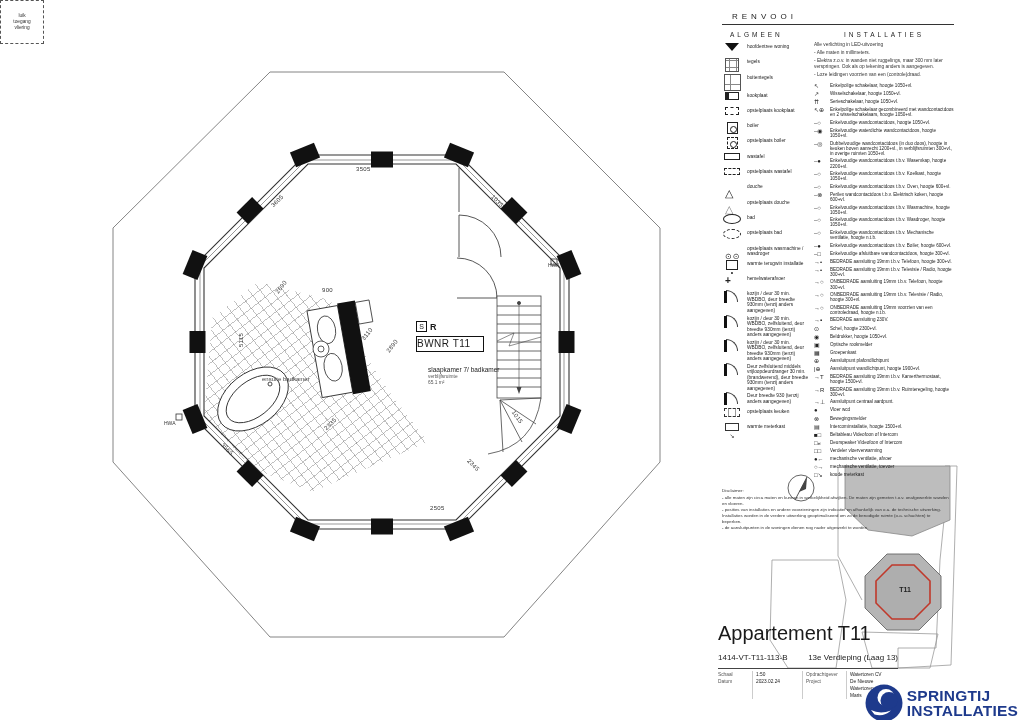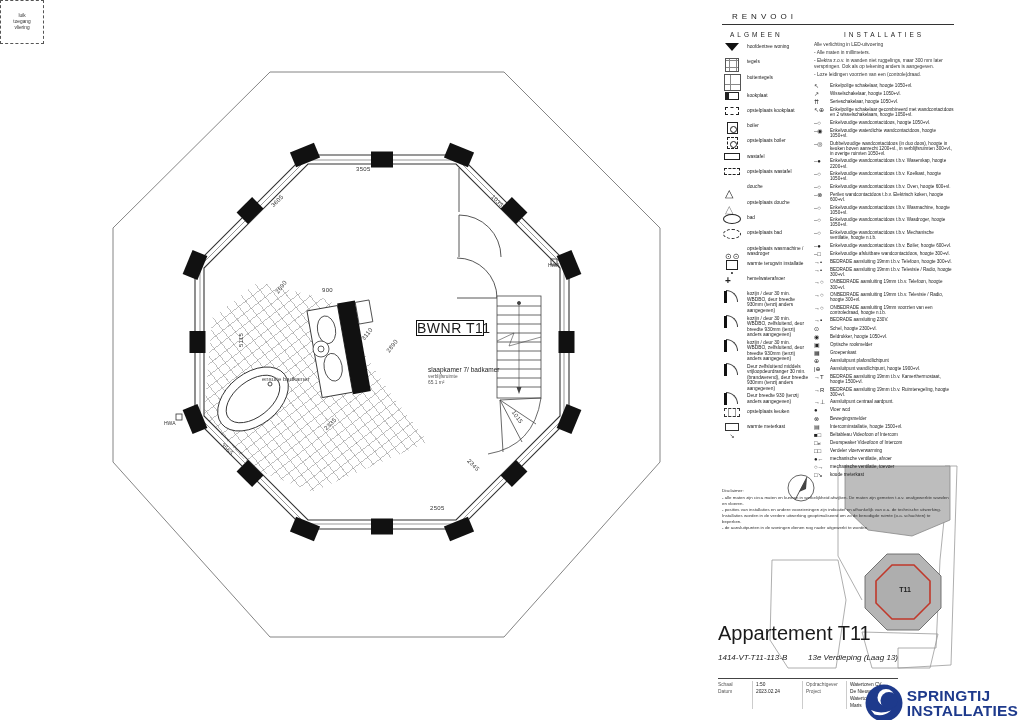--- a/index.html
+++ b/index.html
@@ -11,22 +11,22 @@
   #tiles{position:absolute;left:195px;top:230px;width:250px;height:270px;z-index:1;
     background:
       repeating-linear-gradient(52deg,rgba(130,130,130,.5) 0 .8px,transparent .8px 9px),
       repeating-linear-gradient(-38deg,rgba(130,130,130,.5) 0 .8px,transparent .8px 9px);
     clip-path:polygon(63px 52px,17px 88px,9px 186px,57px 238px,117px 262px,233px 212px,193px 160px,135px 70px);}
   .plan-label{position:absolute;z-index:3;white-space:nowrap;}
   .dim{position:absolute;z-index:3;font-size:6px;color:#333;white-space:nowrap;letter-spacing:.3px;}
   #sr-wrap{left:416px;top:321px;display:flex;gap:3px;align-items:center;}
   .sbox{display:inline-block;width:9px;height:9px;border:1px solid #111;font-size:7px;line-height:9px;text-align:center;}
   .rlab{font-weight:700;font-size:9px;}
-  #bwnr-box{left:416px;top:320px;width:66px;height:14px;border:1.2px solid #111;background:#fff;
-    font-size:14px;letter-spacing:.5px;text-align:left;line-height:14px;}
+  #bwnr-box{left:416px;top:336px;width:66px;height:14px;border:1.2px solid #111;background:#fff;
+    font-size:10px;letter-spacing:.5px;text-align:left;line-height:14px;}
   #room-label{left:428px;top:366px;line-height:1.2;}
   #room-label .l1{font-size:6.5px;color:#222;}
   #room-label .l2,#room-label .l3{font-size:4.8px;color:#555;}
   #ensuite-label{left:262px;top:376px;font-size:6px;color:#444;}
   #luik-box{left:360px;top:412px;width:42px;height:42px;border:1.3px dashed #555;z-index:3;
     display:flex;flex-direction:column;align-items:center;justify-content:center;background:#fff;}
   #luik-box div{font-size:4.8px;color:#333;line-height:1.3;}
   .hwa{font-size:5px;color:#333;}
   #siteplan-unit-label{left:893px;top:586px;width:24px;text-align:center;font-size:7px;font-weight:700;color:#222;z-index:3;}
 
@@ -73,21 +73,21 @@
   .inst-row{display:flex;gap:2px;align-items:flex-start;margin-bottom:2.1px;}
   .sym{flex:0 0 14px;width:14px;font-size:6px;line-height:1;color:#222;}
   .inst-text{font-size:4.6px;line-height:1.15;color:#222;}
   #disclaimer{margin-top:8px;font-size:4.4px;color:#333;line-height:1.35;width:228px;}
   #disclaimer .d-title{margin-bottom:1px;}
 
   
   #titleblock{position:absolute;left:718px;top:620px;width:300px;height:100px;z-index:3;}
   .tb-title{font-size:20px;font-weight:400;color:#1a1a1a;line-height:1.38;}
   .tb-left{width:180px;margin-top:5px;}
-  .docrow{display:flex;justify-content:space-between;font-size:8px;color:#222;border-bottom:1px solid #444;padding-bottom:16px;font-style:italic;}
+  .docrow{display:flex;justify-content:space-between;font-size:8px;color:#222;border-bottom:1px solid #444;padding-bottom:6px;}
   .tb-fields{margin-top:2px;}
   .f-row{display:flex;font-size:4.8px;line-height:1.5;color:#222;}
   .f-row .fl{width:34px;color:#555;}
   .f-row .fv{width:46px;border-left:.5px solid #ccc;padding-left:3px;}
   .f-row .fl2{width:40px;color:#555;border-left:.5px solid #ccc;padding-left:3px;}
   .f-row .fv2{flex:1;border-left:.5px solid #ccc;padding-left:3px;}
   #logo{position:absolute;right:0;bottom:-2px;display:flex;align-items:center;gap:4px;}
   .logo-text{color:#1e3a8c;font-weight:700;font-size:15.5px;line-height:.98;letter-spacing:.2px;}
 </style>
 </head>

